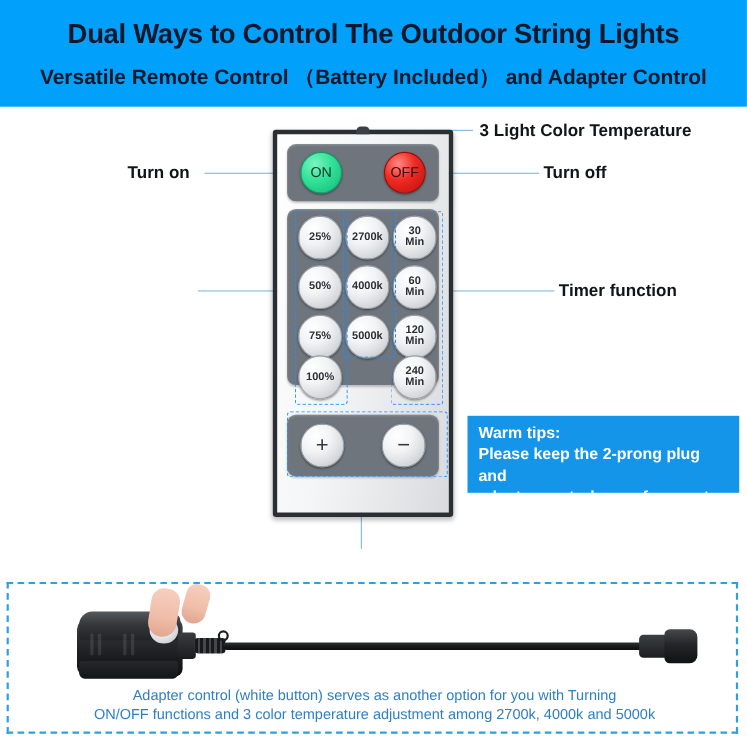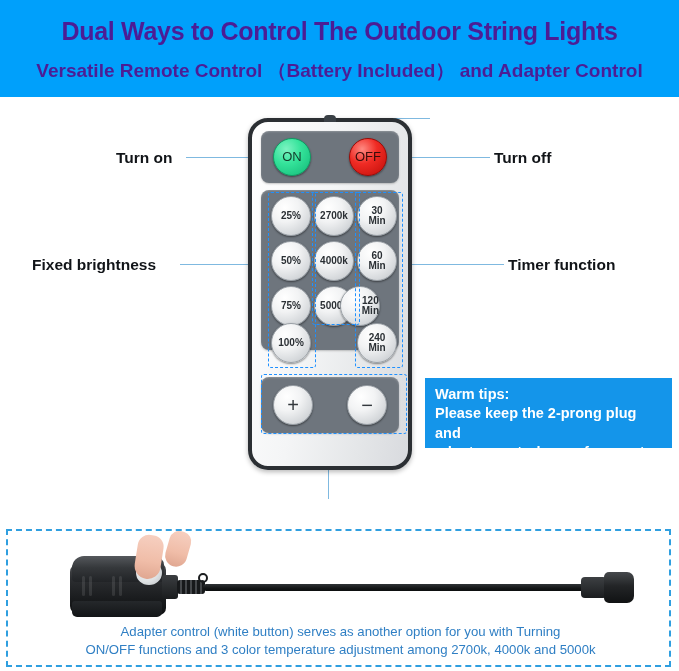--- a/index.html
+++ b/index.html
@@ -7,36 +7,36 @@
     width: 679px; height: 671px;
     background: #ffffff;
     font-family: "Liberation Sans", sans-serif;
     overflow: hidden;
   }
   #stage { position: relative; width: 679px; height: 671px; background:#fff; }
 
   
   .header {
     position: absolute; left: 0; top: 0; width: 679px; height: 97px;
-    background: #00A0FB; color: #4c1d95; text-align: center;
+    background: #00A0FB; color: #0f172a; text-align: center;
   }
   .header-title {
     font-size: 25px; font-weight: bold; letter-spacing: -0.3px;
     line-height: 1; padding-top: 19px; white-space: nowrap;
   }
   .header-sub {
     font-size: 19px; font-weight: bold; line-height: 1;
     padding-top: 17px; white-space: nowrap;
   }
 
   
   .remote {
     position: absolute; left: 248px; top: 118px; width: 164px; height: 352px;
     background: linear-gradient(100deg,#ffffff 0%,#f4f5f6 42%,#e4e6e8 76%,#d8dade 100%);
-    border: 4px solid #2b2f33; border-radius: 20px;
+    border: 4px solid #2b2f33; border-radius: 3px;
     box-shadow: 0 2px 5px rgba(0,0,0,.28);
   }
   .remote-nub {
     position:absolute; left:50%; top:-7px; margin-left:-6px;
     width:12px; height:7px; background:#3a4046; border-radius:4px 4px 0 0;
   }
   .panel {
     position: absolute; left: 9px; right: 9px;
     background: #6e757d; border-radius: 8px;
     box-shadow: inset 0 1px 2px rgba(255,255,255,.22), 0 1px 2px rgba(0,0,0,.22);
@@ -181,23 +181,23 @@
   <div class="lead lead-h" style="left:186px; top:157px; width:80px;"></div>
 
   <div class="lead lead-h" style="left:394px; top:157px; width:96px;"></div>
 
   <div class="lead lead-h" style="left:180px; top:264px; width:82px;"></div>
 
   <div class="lead lead-h" style="left:400px; top:264px; width:104px;"></div>
 
   <div class="lead lead-v" style="left:328px; top:311px; height:188px;"></div>
 
+  <div class="callout" style="left:436px; top:112px;">3 Light Color Temperature</div>
   <div class="callout" style="left:116px; top:150px;">Turn on</div>
   <div class="callout" style="left:494px; top:150px;">Turn off</div>
-  <div class="callout" style="left:32px; top:257px;">Fixed brightness</div>
   <div class="callout" style="left:508px; top:257px;">Timer function</div>
 
   <div class="remote">
     <div class="remote-nub"></div>
 
     <div class="panel panel-power">
       <div class="btn btn-on">ON</div>
       <div class="btn btn-off">OFF</div>
     </div>
 
@@ -217,21 +217,21 @@
           <span>30</span><br>
           <span>Min</span>
         </span>
       </div>
       <div class="btn btn-round grid-btn" style="left:96px; top:51px;">
         <span style="display:block">
           <span>60</span><br>
           <span>Min</span>
         </span>
       </div>
-      <div class="btn btn-round grid-btn" style="left:79px; top:96px;justify-content:flex-end;">
+      <div class="btn btn-round grid-btn" style="left:96px; top:96px;">
         <span style="display:block">
           <span>120</span><br>
           <span>Min</span>
         </span>
       </div>
       <div class="btn btn-round grid-btn" style="left:96px; top:133px;">
         <span style="display:block">
           <span>240</span><br>
           <span>Min</span>
         </span>

